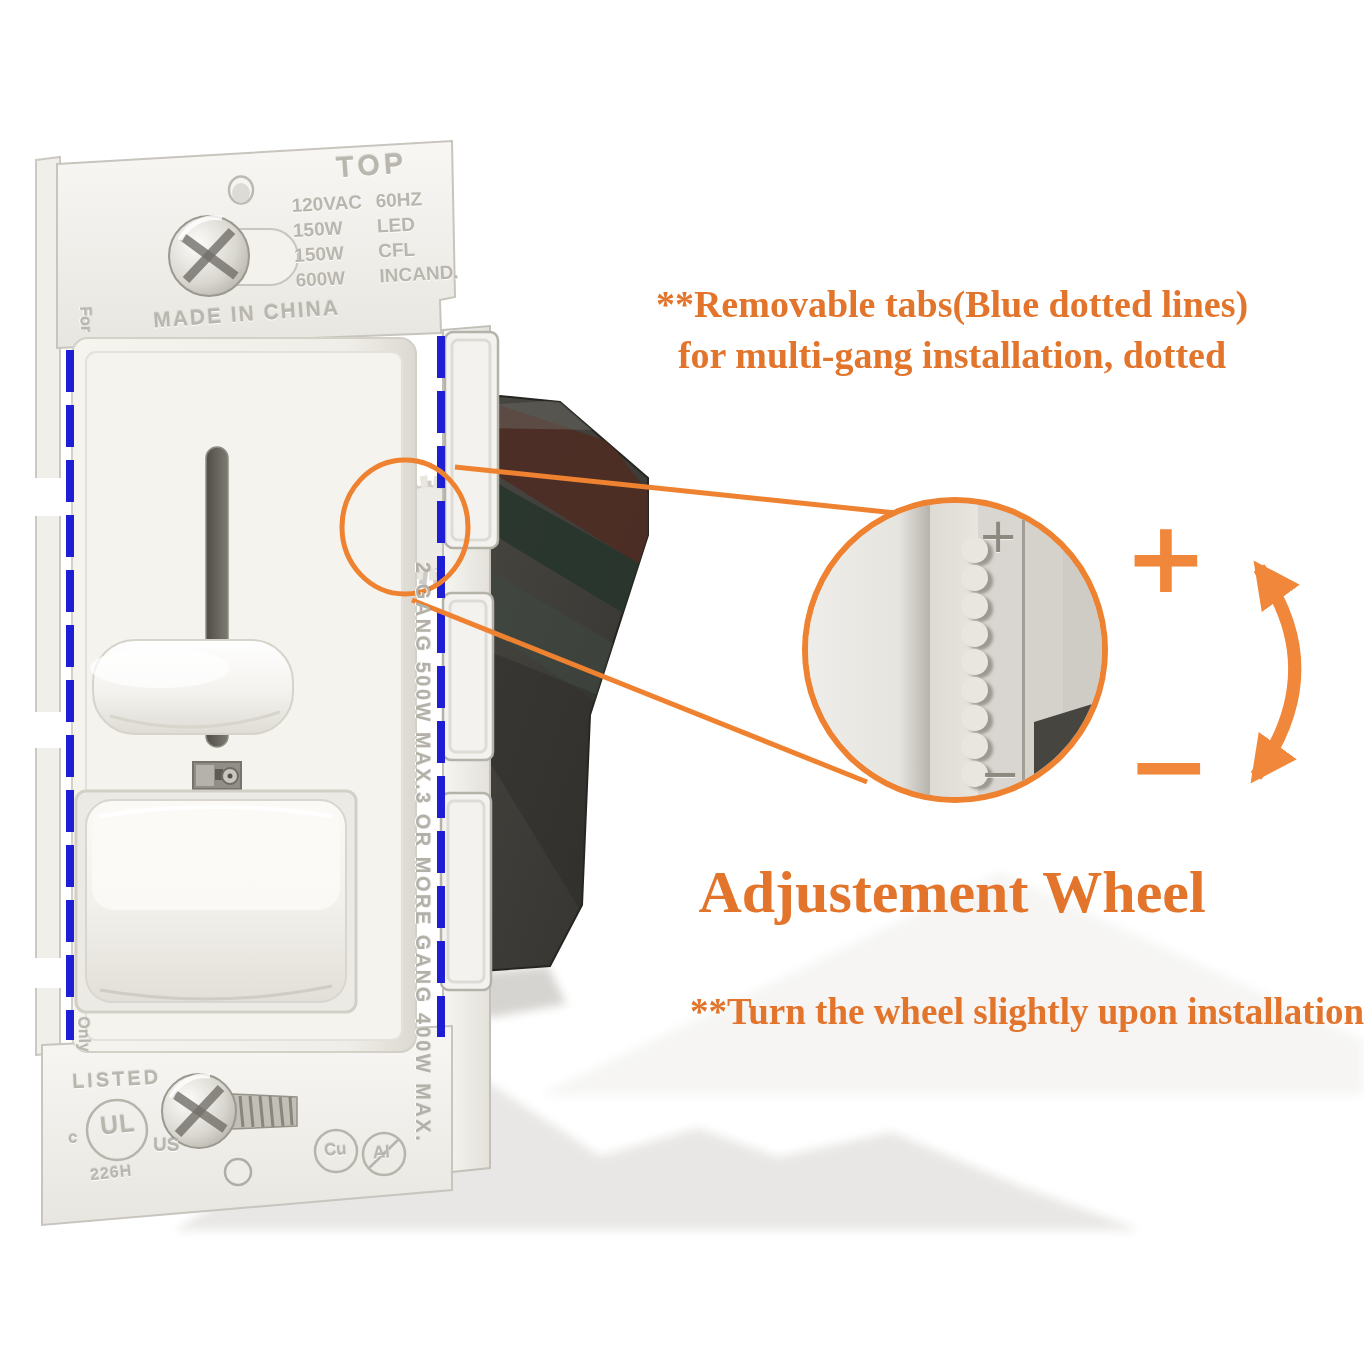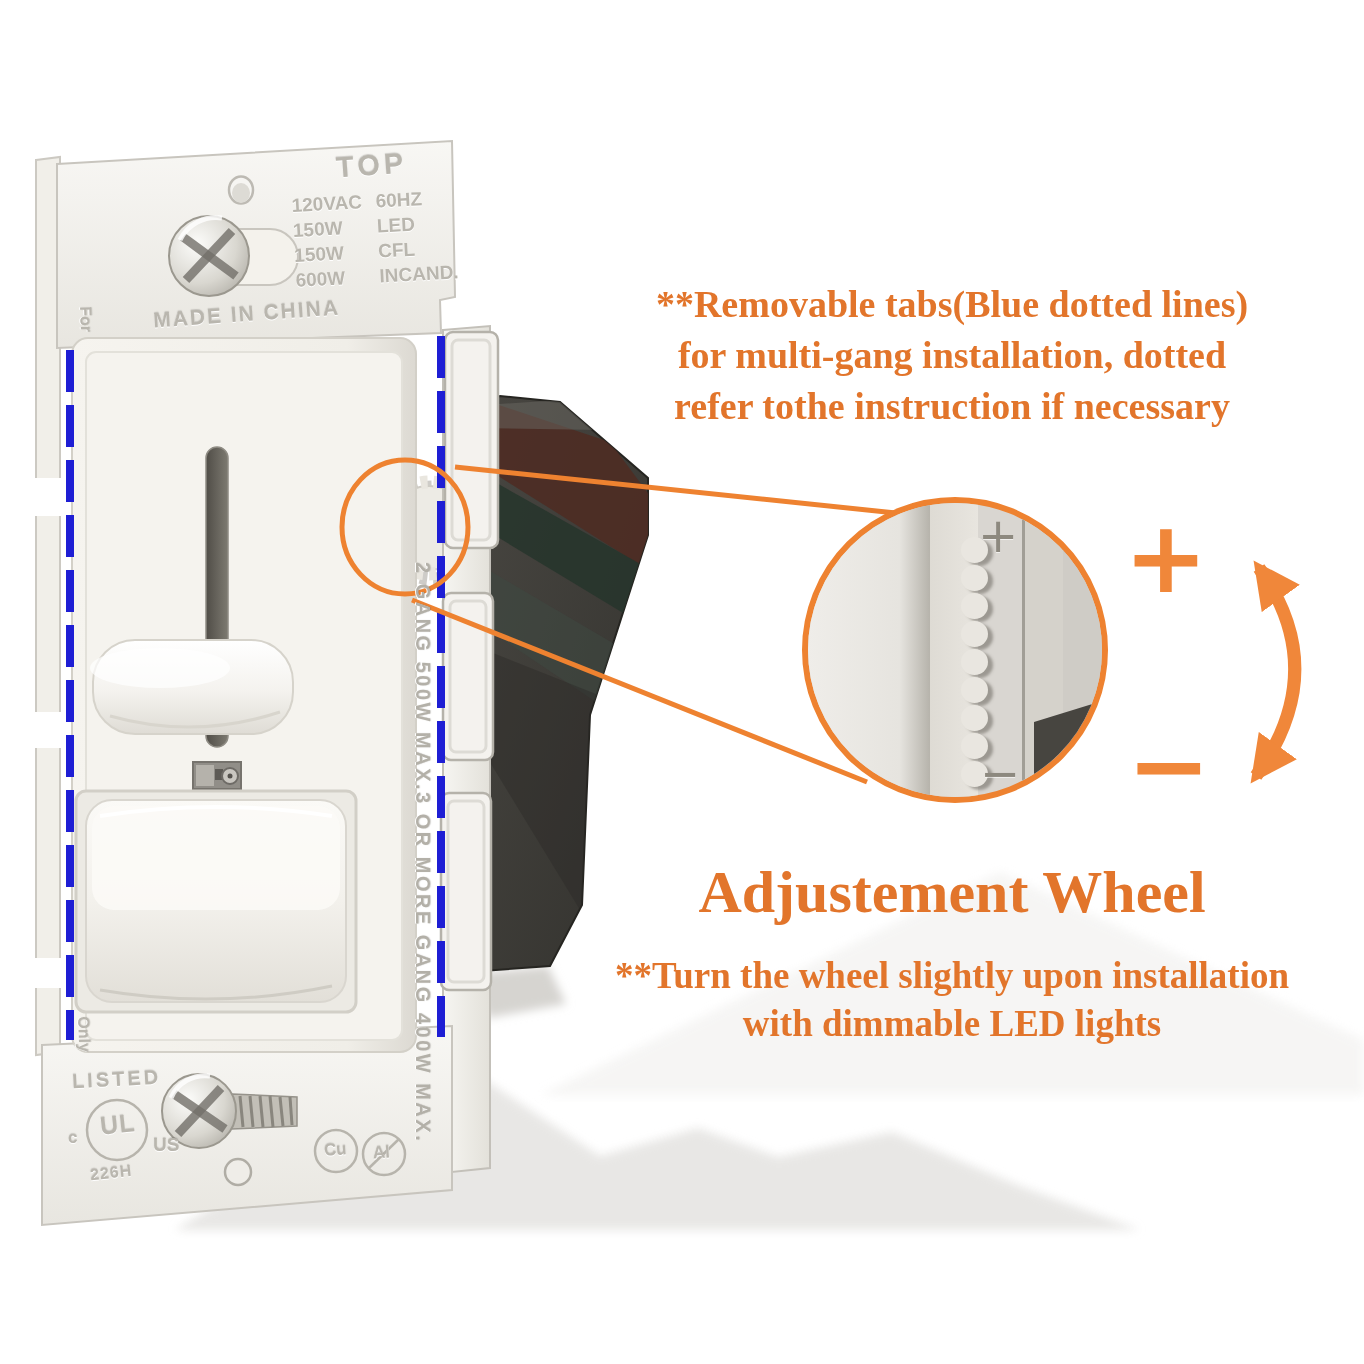--- a/index.html
+++ b/index.html
@@ -29,21 +29,21 @@
   .eng-us{left:153px;top:1134px;font-size:19px;}
   .eng-code{left:90px;top:1164px;font-size:16px;transform:rotate(-6deg);letter-spacing:1px;}
   .eng-cu{left:324px;top:1140px;font-size:17px;transform:rotate(-4deg);}
   .eng-al{left:373px;top:1143px;font-size:17px;transform:rotate(-4deg);}
 
   
   .note{position:absolute;left:540px;width:824px;text-align:center;
         font-family:"Liberation Serif",serif;font-weight:bold;color:#e2752b;}
   .note-top{top:258px;font-size:38px;line-height:51px;margin-top:21px;}
   .note-heading{top:866px;font-size:60px;line-height:52px;}
-  .note-bottom{top:952px;font-size:37px;line-height:48px;}
+  .note-bottom{top:988px;font-size:37px;line-height:48px;text-align:right;}
   .sym{position:absolute;font-family:"DejaVu Sans",sans-serif;font-weight:bold;
        color:#f0873a;font-size:100px;line-height:100px;}
   .sym-plus{left:1124px;top:508px;}
   .sym-minus{left:1127px;top:716px;}
 
   
   .magnifier{position:absolute;left:802px;top:497px;width:306px;height:306px;
              box-sizing:border-box;border:6px solid #ee8230;border-radius:50%;
              overflow:hidden;background:#d9d6d1;}
   .mag-left{position:absolute;left:0;top:0;width:122px;height:294px;
@@ -288,26 +288,24 @@
       <div class="tooth"></div>
       <div class="tooth"></div>
     </div>
     <span class="mag-sign mag-plus">+</span>
     <span class="mag-sign mag-minus">−</span>
   </div>
 
   <div class="note note-top">
     <div>**Removable tabs(Blue dotted lines)</div>
     <div>for multi-gang installation, dotted</div>
-    <div>refer tothe instruction if necessary</div>
   </div>
 
   <div class="note note-heading">Adjustement Wheel</div>
 
   <div class="note note-bottom">
     <div>**Turn the wheel slightly upon installation</div>
-    <div>with dimmable LED lights</div>
   </div>
 
   <span class="sym sym-plus">+</span>
   <span class="sym sym-minus">−</span>
 
 </div>
 
 </body></html>

